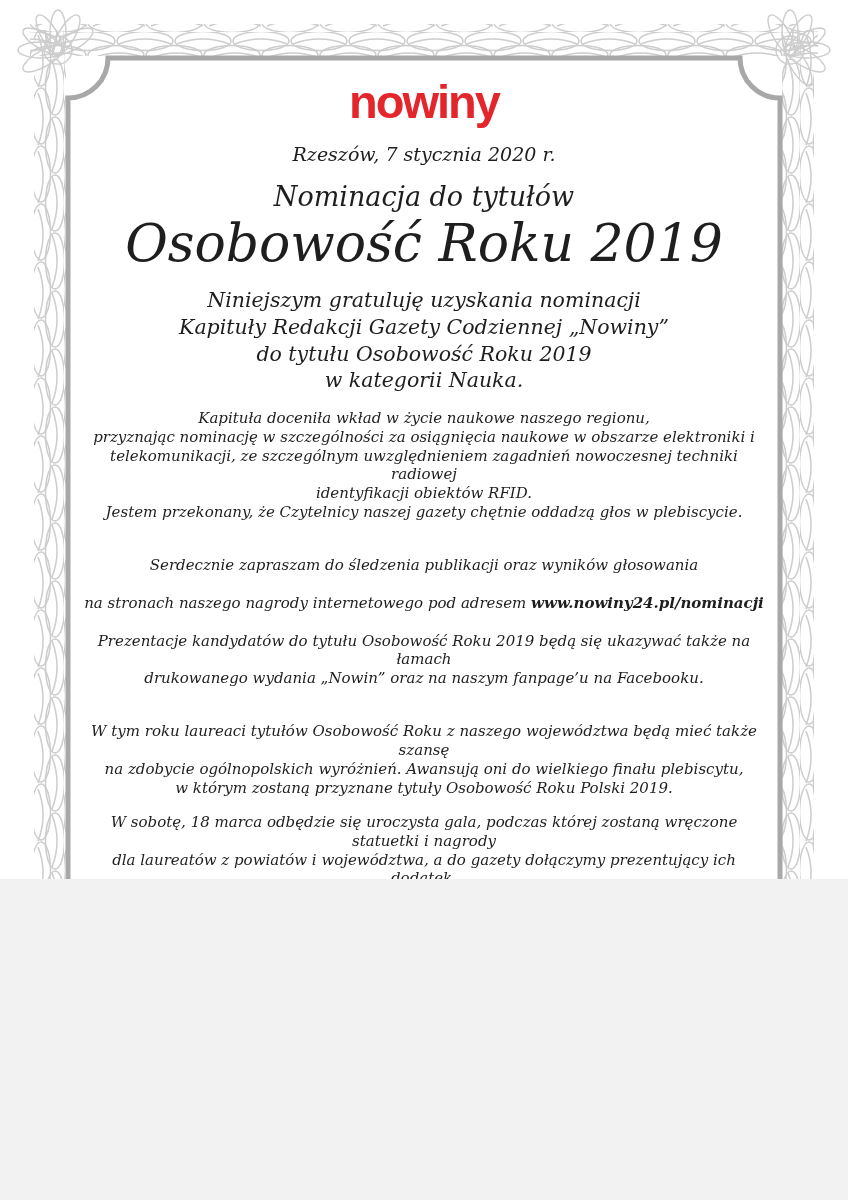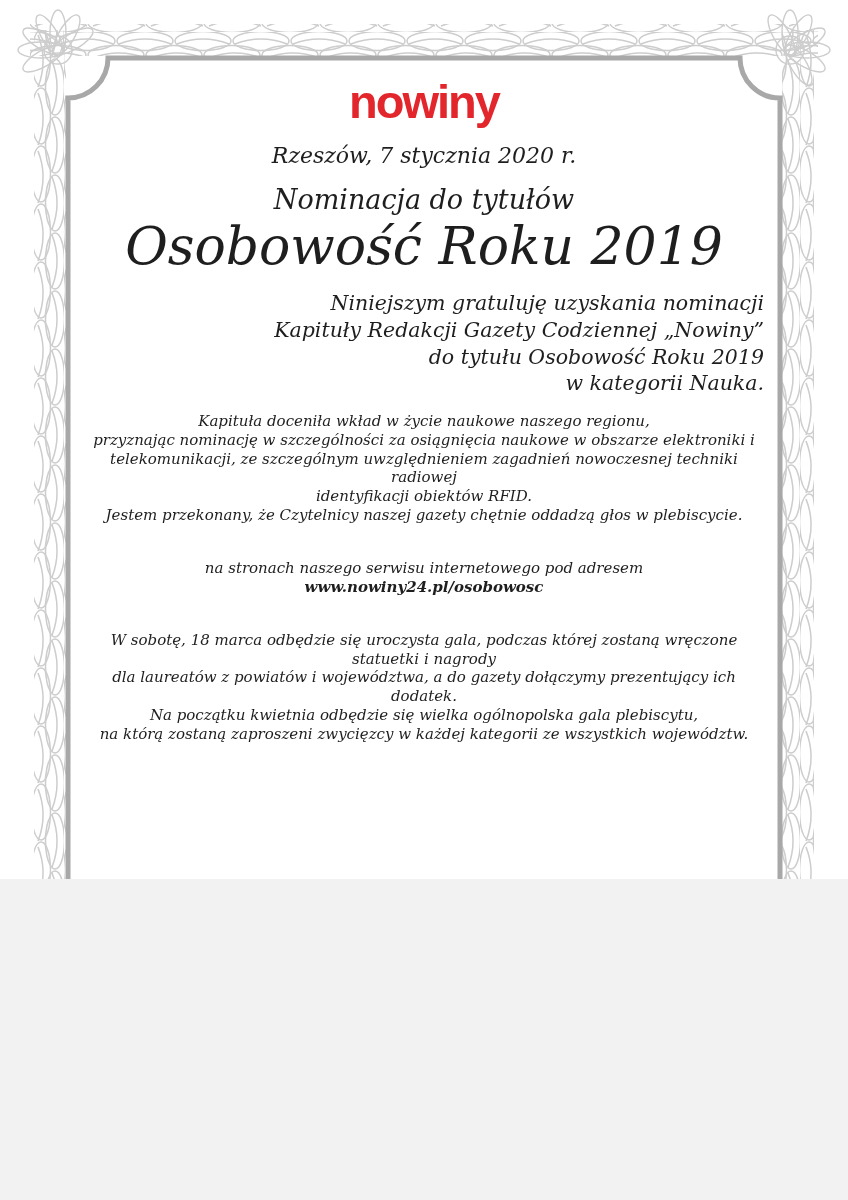--- a/index.html
+++ b/index.html
@@ -25,26 +25,26 @@
   }
   .logo-tagline{
     font-family:"Liberation Sans","DejaVu Sans",sans-serif;
     font-style:normal;font-size:10px;line-height:1.4;
     letter-spacing:5px;color:#9b9b9b;margin-top:1px;
   }
   .logo-tagline .dot{
     display:inline-block;width:5px;height:5px;border-radius:50%;
     background:#e2262c;margin:0 2px 1px 0;vertical-align:middle;
   }
-  .dateline{margin-top:18px;font-size:22px;}
+  .dateline{margin-top:18px;font-size:19px;}
   .heading-super{margin-top:16px;font-size:27px;}
   .title{margin:2px 0 0 0;font-size:52px;font-weight:normal;line-height:1.12;}
   .addressee{margin-top:24px;font-size:21px;line-height:1.28;white-space:pre-line;}
   .para{margin-top:15px;font-size:15px;line-height:1.26;white-space:pre-line;}
-  .para.lead{font-size:20.5px;line-height:1.3;text-align:right;}
+  .para.lead{font-size:20.5px;line-height:1.3;}
   .url{font-weight:bold;font-style:italic;}
 </style>
 </head>
 <body>
 
 <div class="page">
 
   <svg class="border-svg" width="848" height="1200" viewBox="0 0 848 1200" xmlns="http://www.w3.org/2000/svg" xmlns:xlink="http://www.w3.org/1999/xlink">
     <defs>
       <pattern id="ropeH" width="58" height="32" patternUnits="userSpaceOnUse">
@@ -110,23 +110,29 @@
 do tytułu Osobowość Roku 2019
 w kategorii Nauka.</div>
 
     <div class="para">Kapituła doceniła wkład w życie naukowe naszego regionu,
 przyznając nominację w szczególności za osiągnięcia naukowe w obszarze elektroniki i
 telekomunikacji, ze szczególnym uwzględnieniem zagadnień nowoczesnej techniki radiowej
 identyfikacji obiektów RFID.
 Jestem przekonany, że Czytelnicy naszej gazety chętnie oddadzą głos w plebiscycie.</div>
 
     <div class="para">
-      <div><span>na stronach naszego serwisu internetowego pod adresem </span><span class="url">www.nowiny24.pl/osobowosc</span></div>
+      <div>Serdecznie zapraszam do śledzenia publikacji oraz wyników głosowania</div>
+      <div><span>na stronach naszego nagrody internetowego pod adresem </span><span class="url">www.nowiny24.pl/nominacji</span></div>
+      <div>Prezentacje kandydatów do tytułu Osobowość Roku 2019 będą się ukazywać także na łamach
+drukowanego wydania „Nowin” oraz na naszym fanpage’u na Facebooku.</div>
     </div>
 
+    <div class="para">W tym roku laureaci tytułów Osobowość Roku z naszego województwa będą mieć także szansę
+na zdobycie ogólnopolskich wyróżnień. Awansują oni do wielkiego finału plebiscytu,
+w którym zostaną przyznane tytuły Osobowość Roku Polski 2019.</div>
 
     <div class="para">W sobotę, 18 marca  odbędzie się uroczysta gala, podczas której zostaną wręczone statuetki i nagrody
 dla laureatów z powiatów i województwa, a do gazety dołączymy prezentujący ich dodatek.
 Na początku kwietnia odbędzie się wielka ogólnopolska gala plebiscytu,
 na którą zostaną zaproszeni zwycięzcy w każdej kategorii ze wszystkich województw.</div>
 
   </div>
 </div>
 
 </body></html>

